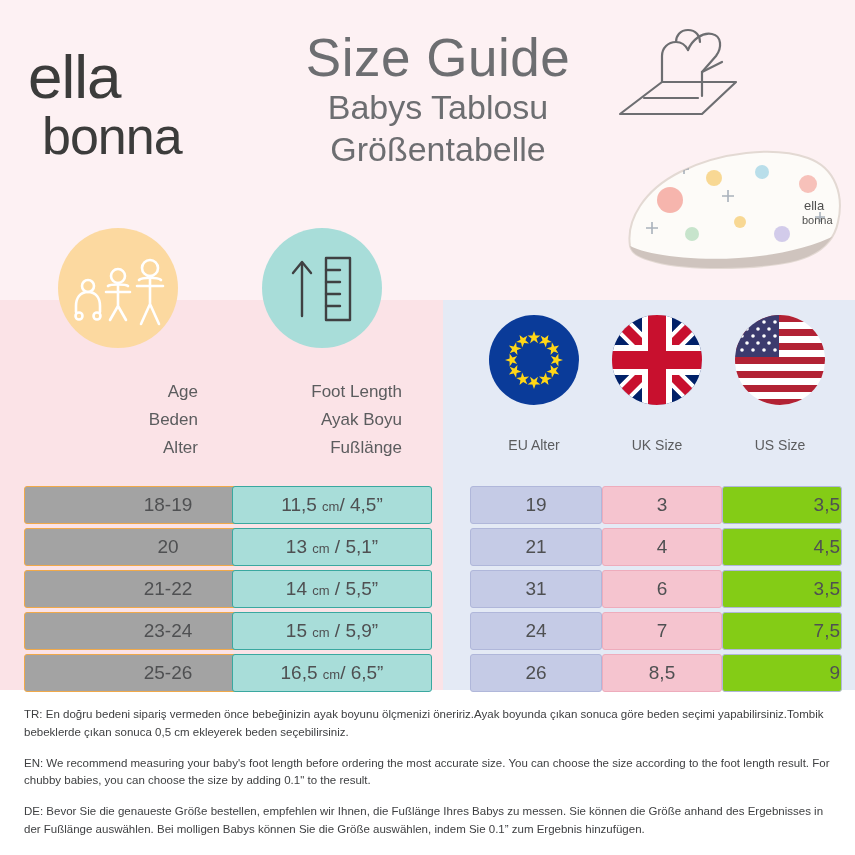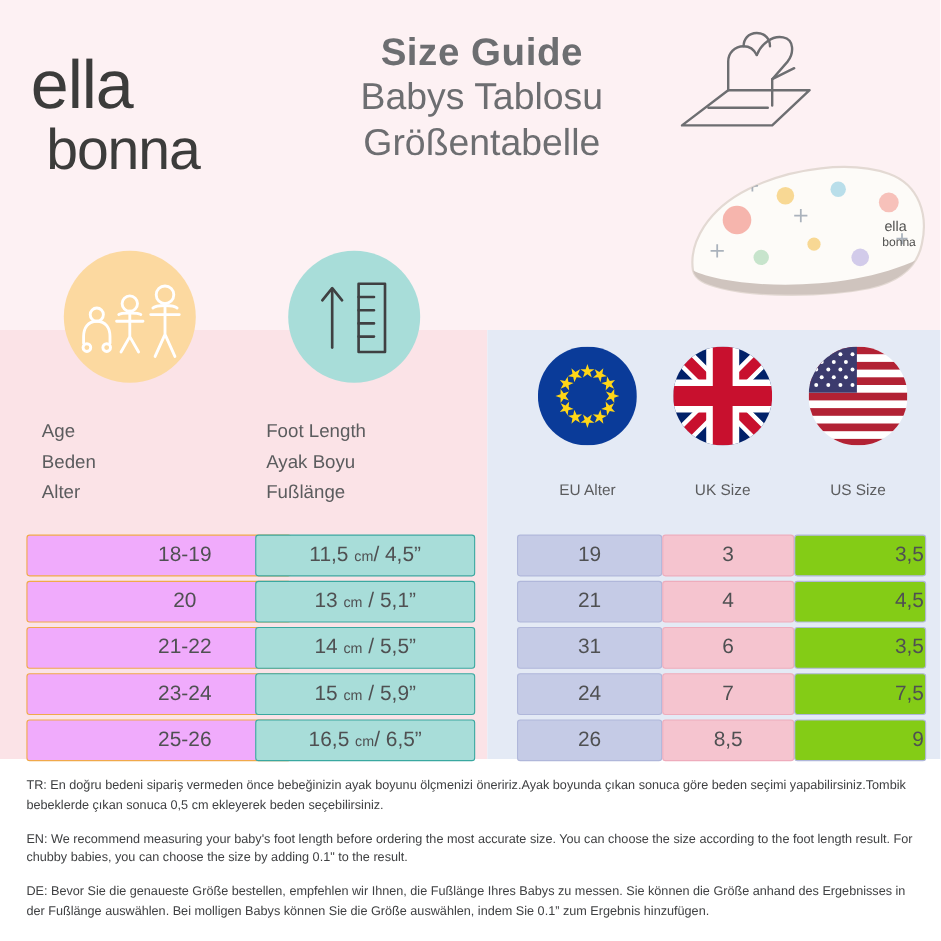--- a/index.html
+++ b/index.html
@@ -52,24 +52,24 @@
 
   
   .titles {
     position: absolute;
     left: 258px; top: 30px;
     width: 360px;
     text-align: center;
     color: #6d6e71;
   }
   .title-1 {
-    font-size: 35px;
+    font-size: 53px;
     letter-spacing: 0.5px;
     line-height: 1.05;
-    font-weight: bold;
+    font-weight: normal;
   }
   .title-2 {
     font-size: 34px;
     line-height: 1.25;
     font-weight: normal;
   }
   .title-3 {
     font-size: 34px;
     line-height: 1.25;
     font-weight: normal;
@@ -112,21 +112,21 @@
     border-radius: 50%;
     overflow: hidden;
   }
   .flag-eu { left: 489px; top: 315px; }
   .flag-uk { left: 612px; top: 315px; }
   .flag-us { left: 735px; top: 315px; }
 
   
   .hdr-block {
     position: absolute;
-    text-align: left;
+    text-align: right;
     color: #5b5c5e;
     font-size: 17px;
     line-height: 1.65;
   }
   .hdr-age  { left: 38px;  top: 378px; width: 160px; }
   .hdr-foot { left: 242px; top: 378px; width: 160px; }
 
   .hdr-small {
     position: absolute;
     text-align: center;
@@ -150,21 +150,21 @@
     font-size: 19px;
     color: #4f5052;
     height: 34px;
     vertical-align: middle;
   }
 
   
   .tbl-age { left: 24px; top: 482px; }
   .tbl-age td {
     width: 190px;
-    background: #f0abfc;
+    background: #a3a3a3;
     border: 1.5px solid #f0a94a;
     border-radius: 3px;
     padding-left: 48px;
   }
 
   
   .tbl-foot { left: 232px; top: 482px; }
   .tbl-foot td {
     width: 196px;
     background: #a8ddd9;

